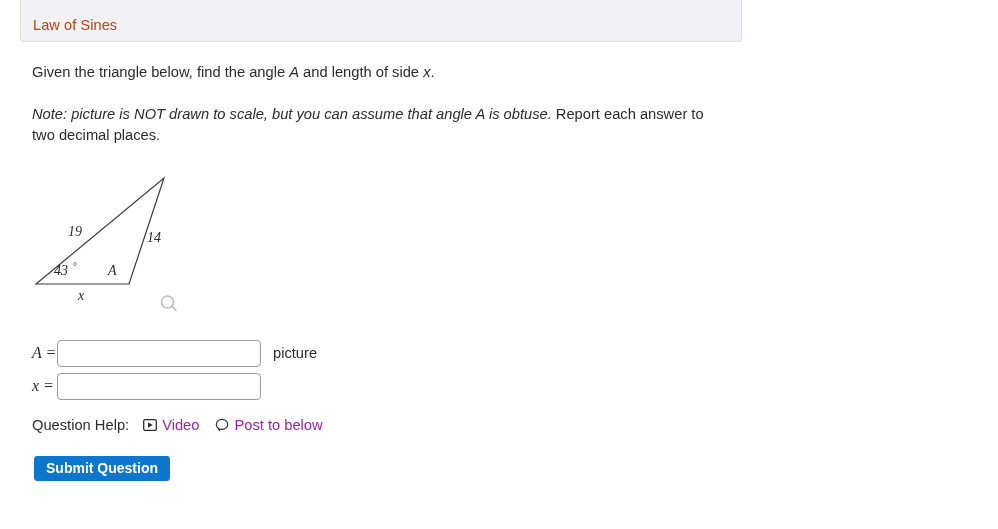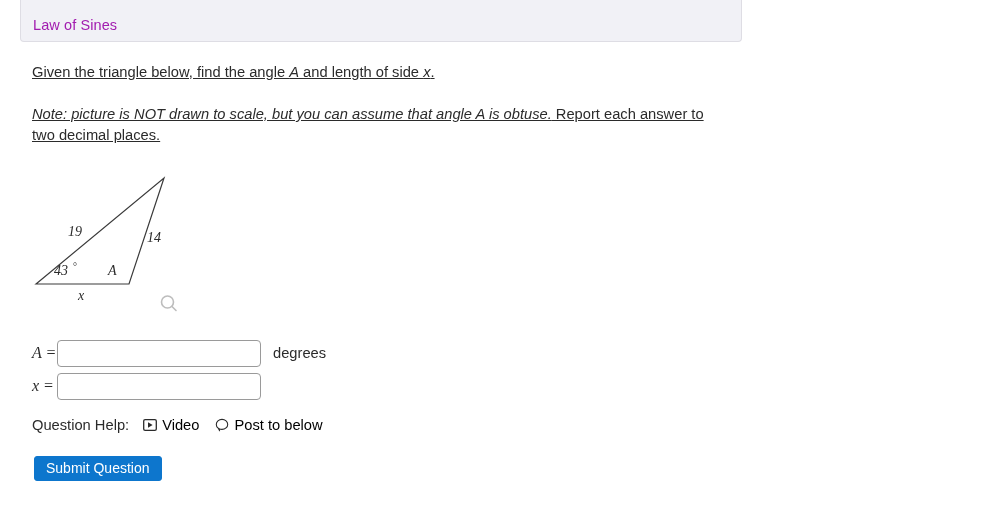--- a/index.html
+++ b/index.html
@@ -27,32 +27,31 @@
     border: 1px solid #dedde4;
     border-top: none;
     border-radius: 0 0 4px 4px;
     box-sizing: border-box;
   }
   #question-panel-title {
     position: absolute;
     left: 12px;
     bottom: 8px;
     font-size: 14.5px;
-    color: #a21caf;
+    color: #c2410c;
     letter-spacing: 0.1px;
   }
 
   
   .prompt-text {
     position: absolute;
     left: 32px;
     font-size: 14.7px;
     line-height: 21px;
     color: #2b2b2b;
-    text-decoration: underline;
   }
   #prompt-line-1 { top: 62px; width: 680px; }
   #prompt-note   { top: 104px; width: 692px; }
   .it { font-style: italic; }
 
   
   #figure {
     position: absolute;
     left: 12px;
     top: 160px;
@@ -127,37 +126,38 @@
     cursor: pointer;
     margin-right: 16px;
   }
   .help-link .help-icon {
     display: inline-flex;
     align-items: center;
     justify-content: center;
     margin-right: 5px;
     color: #2b2b2b;
   }
-  .help-link .help-text { color: #000000; }
+  .help-link .help-text { color: #a21caf; }
 
   
   #submit-question-button {
     position: absolute;
     left: 34px;
     top: 456px;
     height: 25px;
     padding: 0 11px;
     background: #0d76cd;
     border: 1px solid #0d76cd;
     border-radius: 3px;
     color: #ffffff;
     font-family: "Liberation Sans", sans-serif;
     font-size: 14px;
     cursor: pointer;
     line-height: 23px;
+    font-weight: bold;
   }
 </style>
 </head>
 <body>
 
 <div id="question-panel">
   <div id="question-panel-title">Law of Sines</div>
 </div>
 
 <div id="prompt-line-1" class="prompt-text"><span>Given the triangle below, find the angle </span><span class="it">A</span><span> and length of side </span><span class="it">x</span><span>.</span></div>
@@ -179,21 +179,21 @@
   <svg id="zoom-figure-icon" viewBox="0 0 22 22">
     <circle cx="9.5" cy="9" r="6" fill="none" stroke="#bdbdbd" stroke-width="1.6"></circle>
     <line x1="14" y1="13.5" x2="18" y2="17.5" stroke="#bdbdbd" stroke-width="1.6" stroke-linecap="round"></line>
   </svg>
 </div>
 
 <div id="answer-row-a" class="answer-row">
   <span class="answer-label">A =</span>
   <input class="answer-input" type="text" placeholder="" style="">
 </div>
-<div id="degrees-label">degrees</div>
+<div id="degrees-label">picture</div>
 
 <div id="answer-row-x" class="answer-row">
   <span class="answer-label">x =</span>
   <input class="answer-input" type="text" placeholder="" style="">
 </div>
 
 <div id="question-help-row">
   <span id="question-help-label">Question Help:</span>
 
   <a class="help-link">

